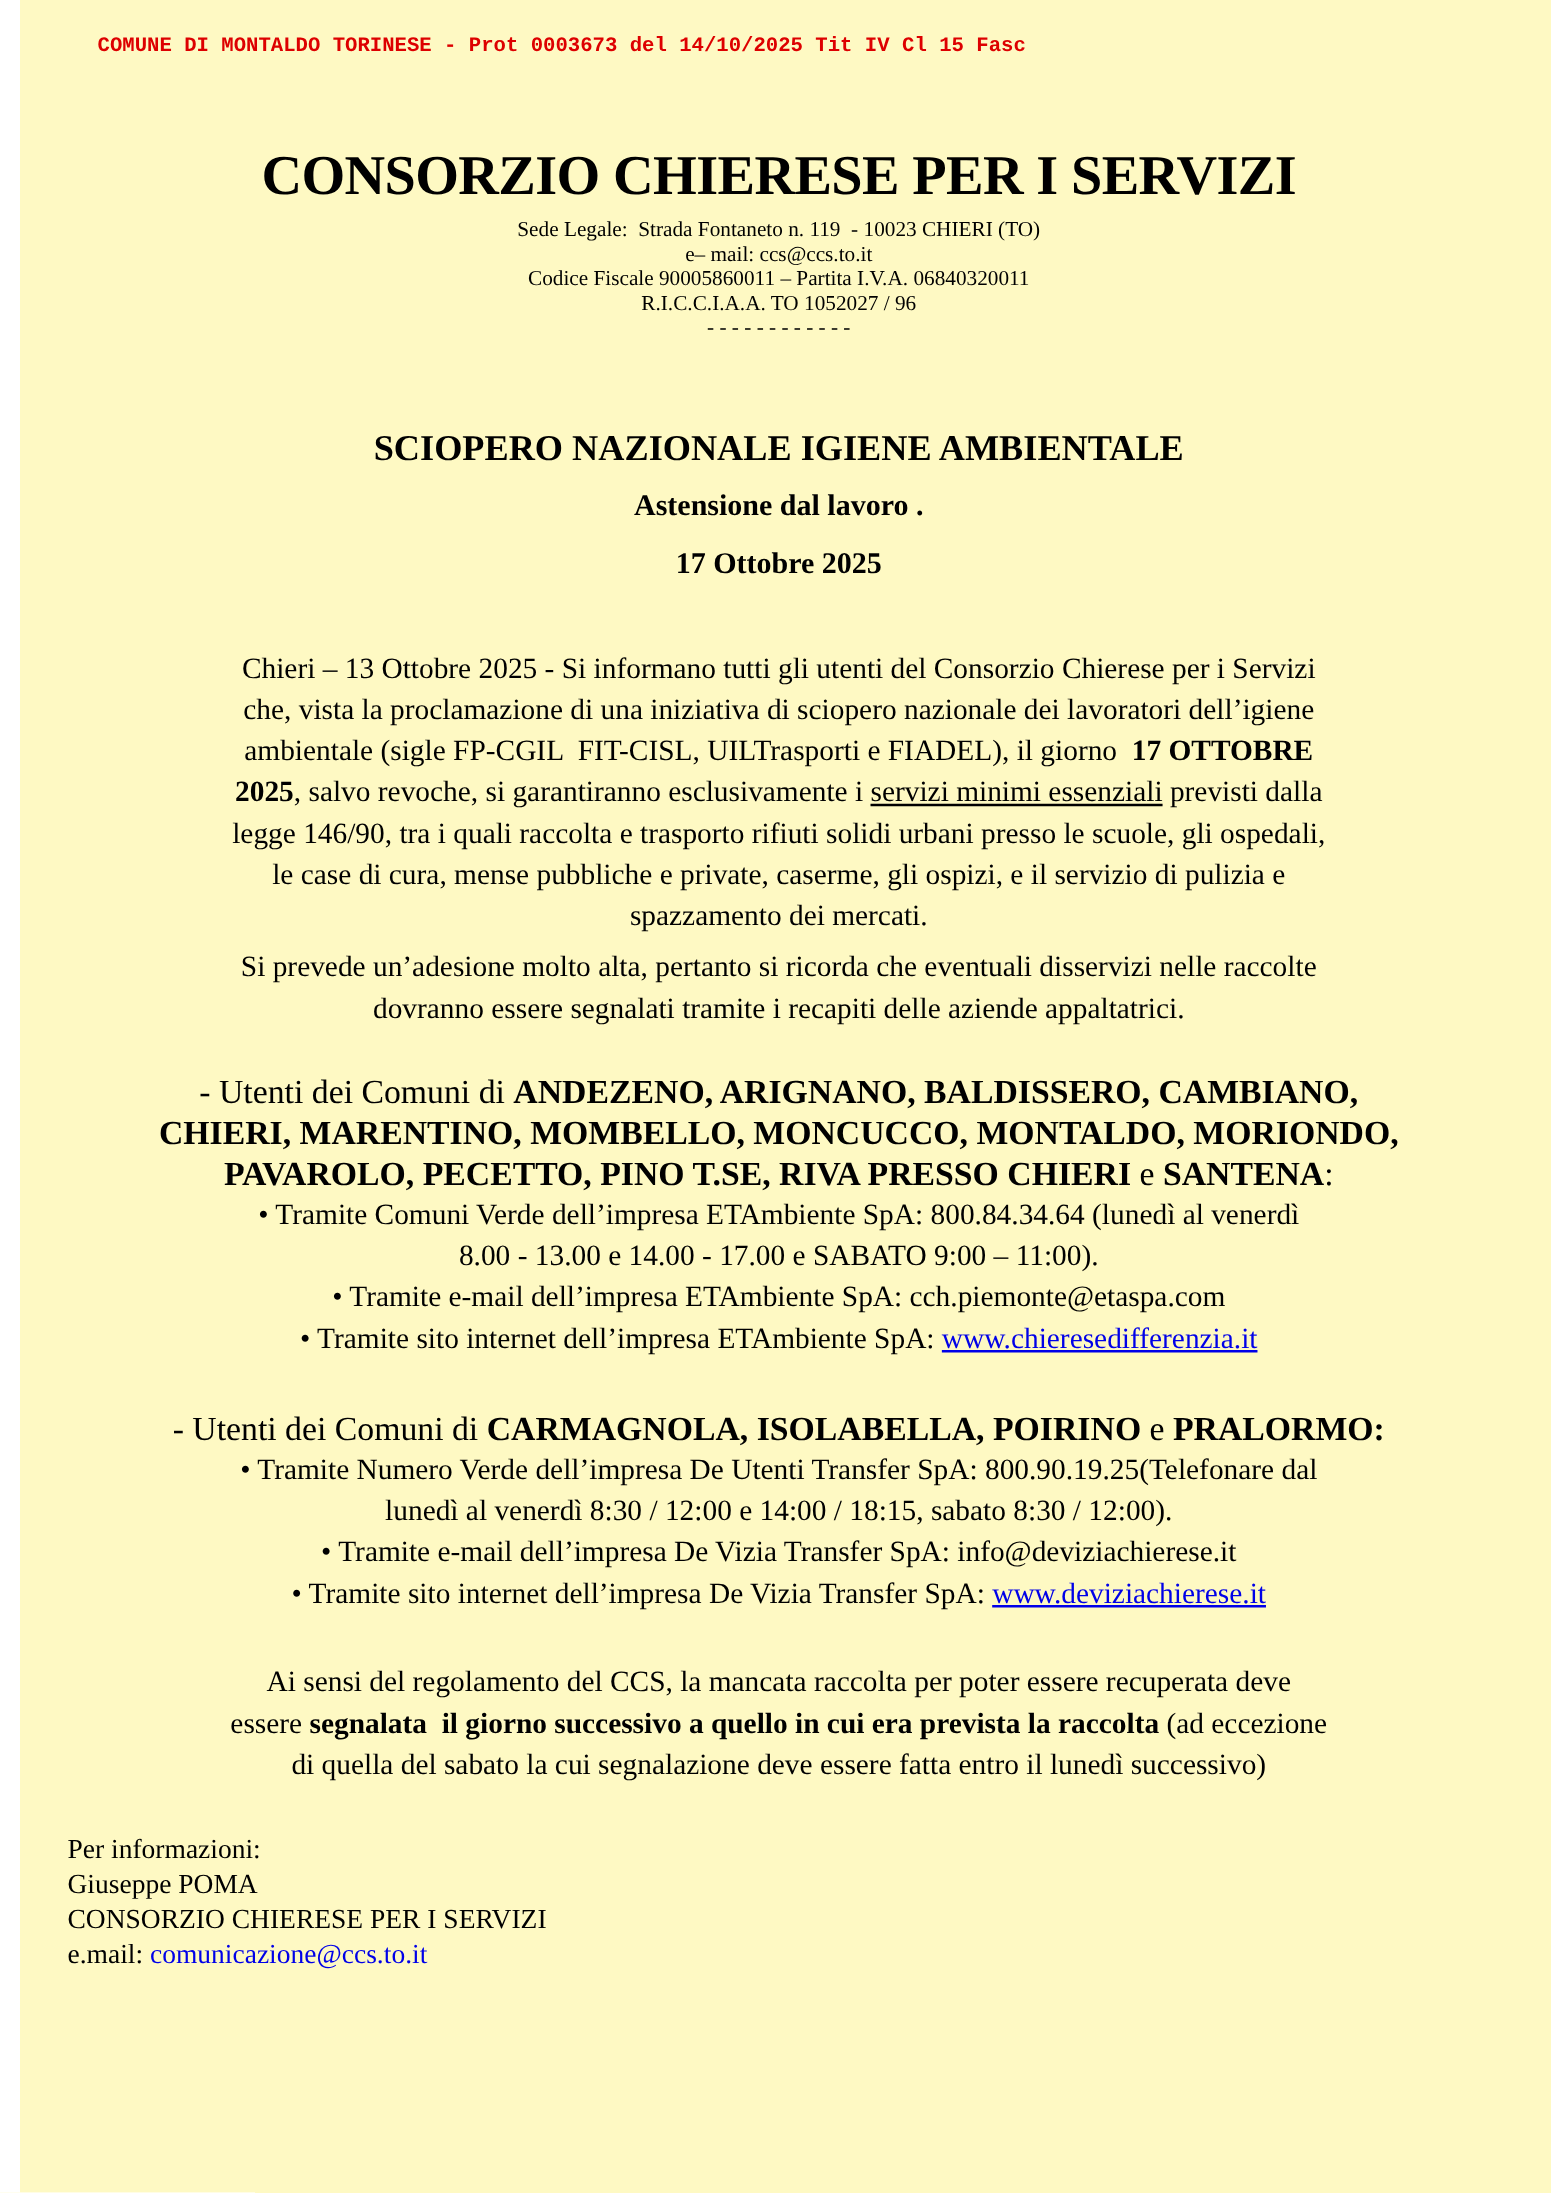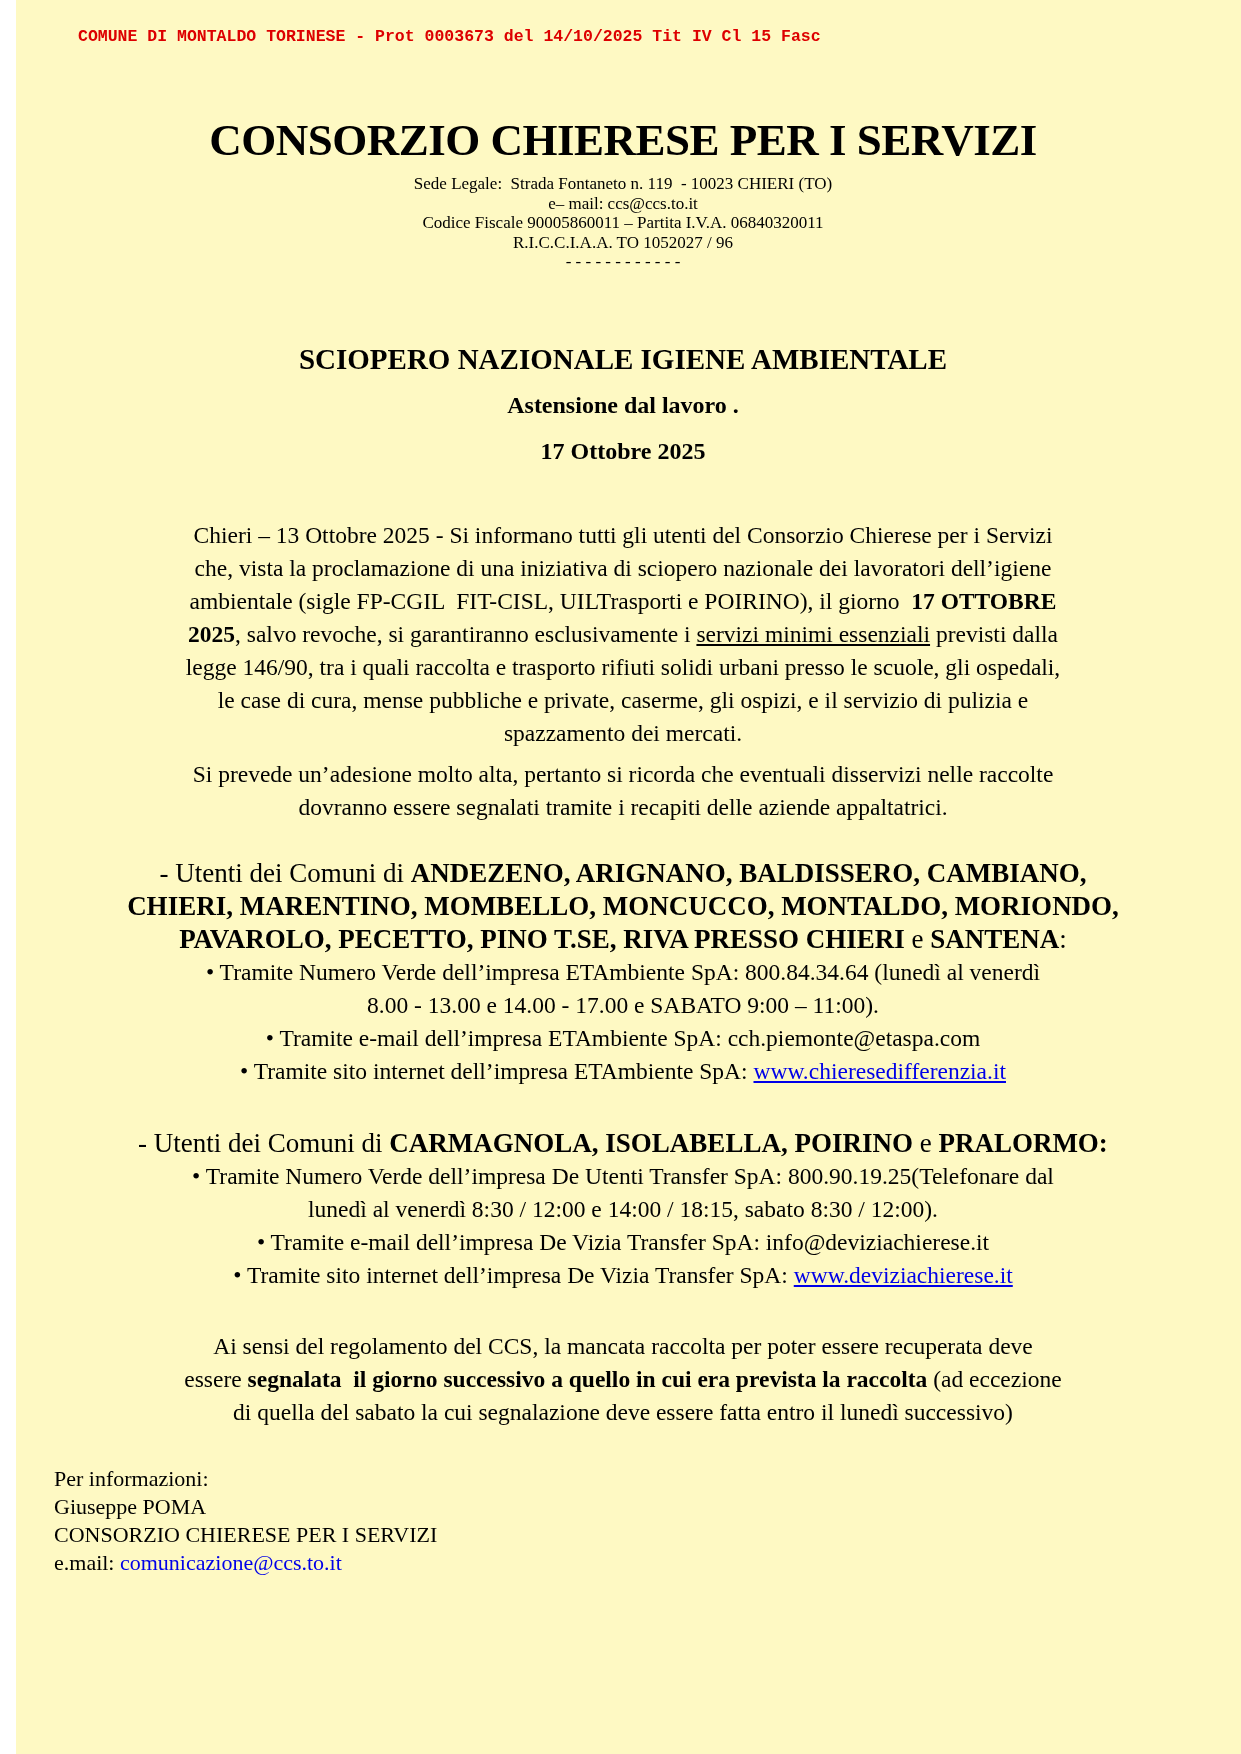--- a/index.html
+++ b/index.html
@@ -39,35 +39,35 @@
       <div class="lh-line">R.I.C.C.I.A.A. TO 1052027 / 96</div>
       <div class="lh-line">- - - - - - - - - - - -</div>
     </div>
     <div class="subject1">SCIOPERO NAZIONALE IGIENE AMBIENTALE</div>
     <div class="subject2">Astensione dal lavoro .</div>
     <div class="subject3">17 Ottobre 2025</div>
     <div>
         <div class="block" style="margin-top: 54px; text-align: center;">
           <div class="line"><span>Chieri – 13 Ottobre 2025 - Si informano tutti gli utenti del Consorzio Chierese per i Servizi</span></div>
           <div class="line"><span>che, vista la proclamazione di una iniziativa di sciopero nazionale dei lavoratori dell’igiene</span></div>
-          <div class="line"><span>ambientale (sigle FP-CGIL  FIT-CISL, UILTrasporti e POIRINO), il giorno  </span><span class="b">17 OTTOBRE</span></div>
+          <div class="line"><span>ambientale (sigle FP-CGIL  FIT-CISL, UILTrasporti e FIADEL), il giorno  </span><span class="b">17 OTTOBRE</span></div>
           <div class="line"><span class="b">2025</span><span>, salvo revoche, si garantiranno esclusivamente i </span><span class="u">servizi minimi essenziali</span><span> previsti dalla</span></div>
           <div class="line"><span>legge 146/90, tra i quali raccolta e trasporto rifiuti solidi urbani presso le scuole, gli ospedali,</span></div>
           <div class="line"><span>le case di cura, mense pubbliche e private, caserme, gli ospizi, e il servizio di pulizia e</span></div>
           <div class="line"><span>spazzamento dei mercati.</span></div>
         </div>
         <div class="block" style="margin-top: 8px; text-align: center;">
           <div class="line"><span>Si prevede un’adesione molto alta, pertanto si ricorda che eventuali disservizi nelle raccolte</span></div>
           <div class="line"><span>dovranno essere segnalati tramite i recapiti delle aziende appaltatrici.</span></div>
         </div>
         <div class="block" style="margin-top: 33px; text-align: center;">
           <div class="line lg"><span>- Utenti dei Comuni di </span><span class="b">ANDEZENO, ARIGNANO, BALDISSERO, CAMBIANO,</span></div>
           <div class="line lg"><span class="b">CHIERI, MARENTINO, MOMBELLO, MONCUCCO, MONTALDO, MORIONDO,</span></div>
           <div class="line lg"><span class="b">PAVAROLO, PECETTO, PINO T.SE, RIVA PRESSO CHIERI</span><span> e </span><span class="b">SANTENA</span><span>:</span></div>
-          <div class="line"><span>• Tramite Numero Verde dell’impresa ETAmbiente SpA: 800.84.34.64 (lunedì al venerdì</span></div>
+          <div class="line"><span>• Tramite Comuni Verde dell’impresa ETAmbiente SpA: 800.84.34.64 (lunedì al venerdì</span></div>
           <div class="line"><span>8.00 - 13.00 e 14.00 - 17.00 e SABATO 9:00 – 11:00).</span></div>
           <div class="line"><span>• Tramite e-mail dell’impresa ETAmbiente SpA: cch.piemonte@etaspa.com</span></div>
           <div class="line"><span>• Tramite sito internet dell’impresa ETAmbiente SpA: </span><a class="u lnk" href="#">www.chieresedifferenzia.it</a></div>
         </div>
         <div class="block" style="margin-top: 39px; text-align: center;">
           <div class="line lg"><span>- Utenti dei Comuni di </span><span class="b">CARMAGNOLA, ISOLABELLA, POIRINO</span><span> e </span><span class="b">PRALORMO:</span></div>
           <div class="line"><span>• Tramite Numero Verde dell’impresa De Utenti Transfer SpA: 800.90.19.25(Telefonare dal</span></div>
           <div class="line"><span>lunedì al venerdì 8:30 / 12:00 e 14:00 / 18:15, sabato 8:30 / 12:00).</span></div>
           <div class="line"><span>• Tramite e-mail dell’impresa De Vizia Transfer SpA: info@deviziachierese.it</span></div>
           <div class="line"><span>• Tramite sito internet dell’impresa De Vizia Transfer SpA: </span><a class="u lnk" href="#">www.deviziachierese.it</a></div>

